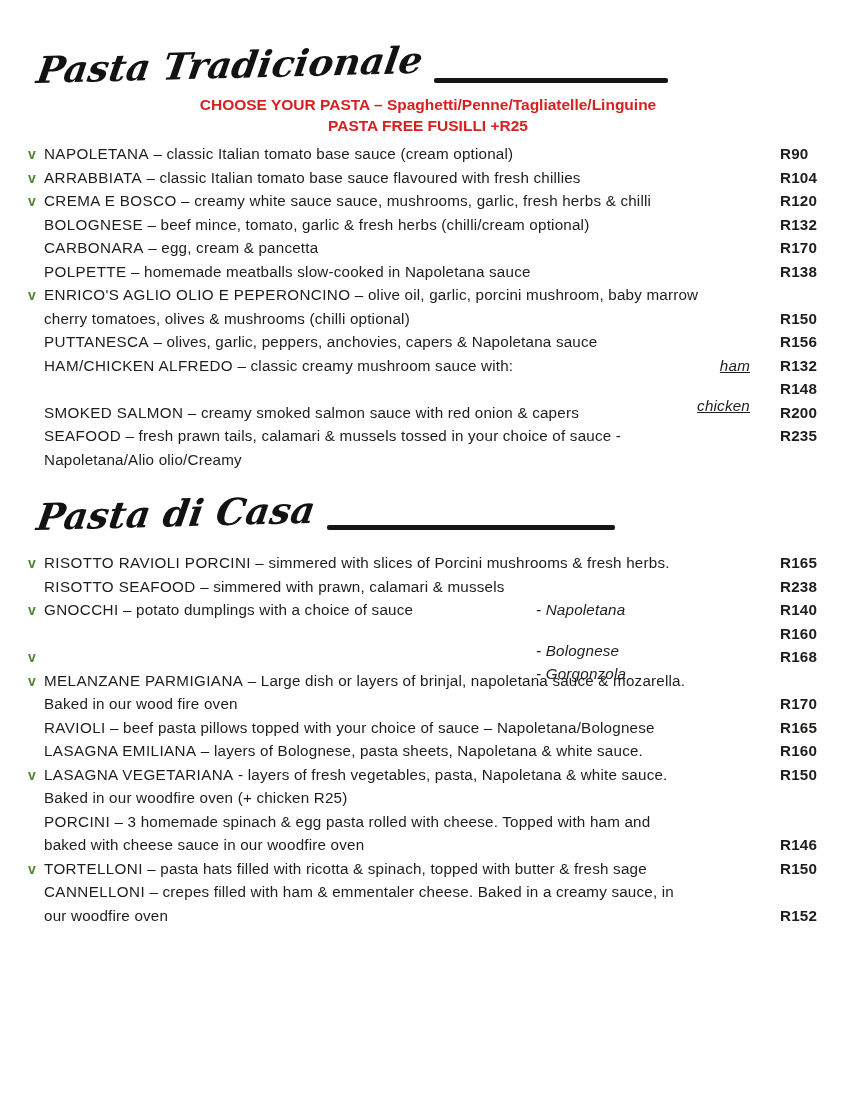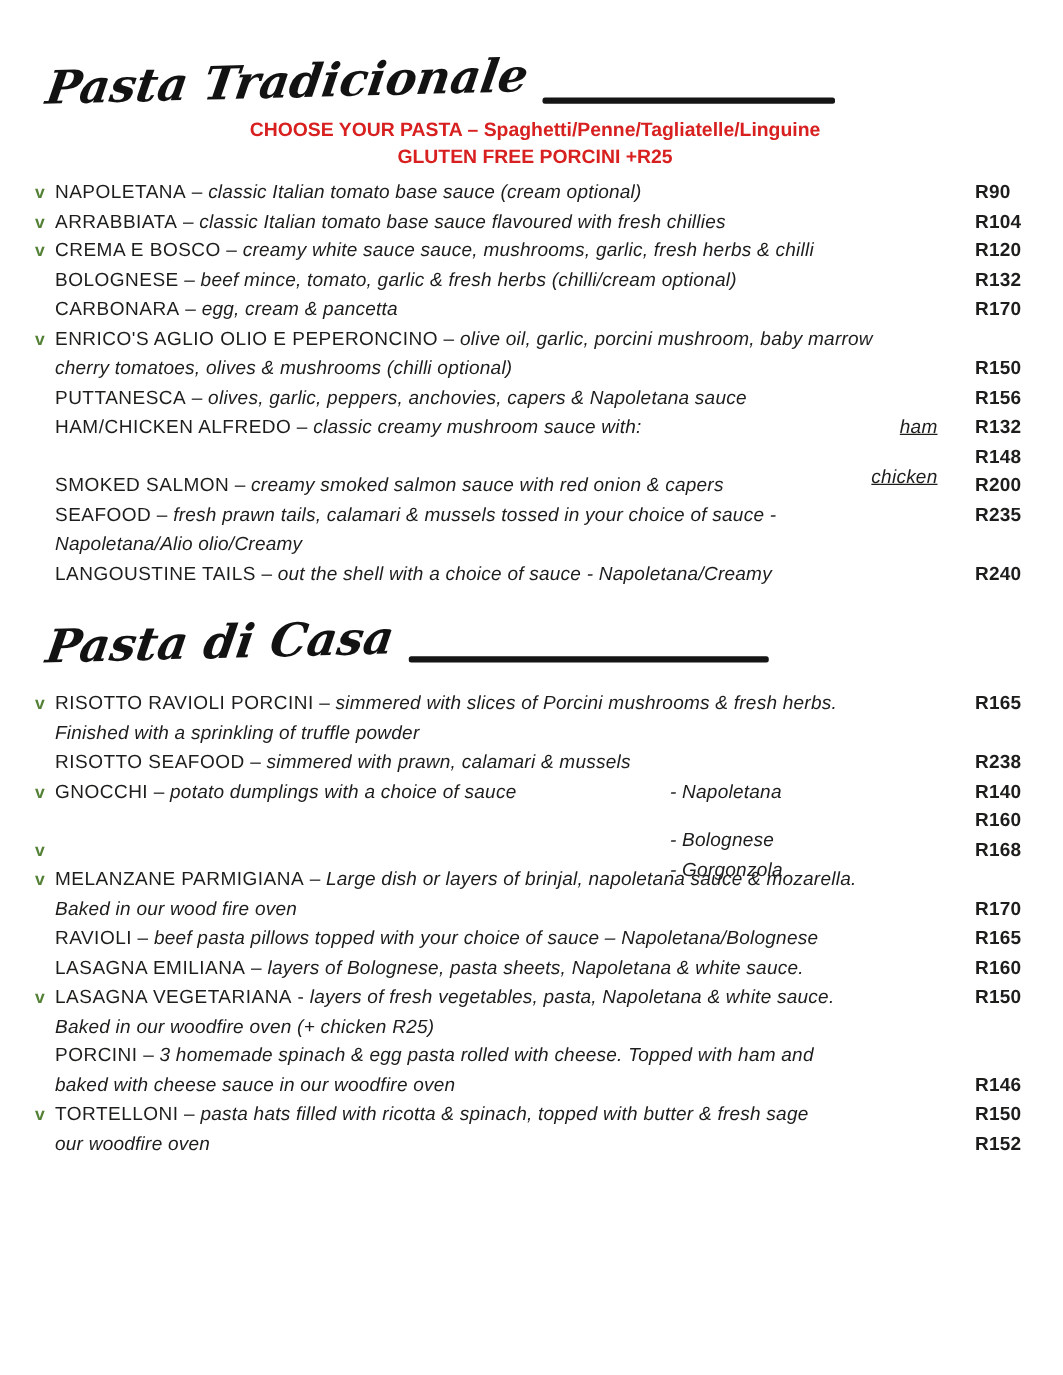--- a/index.html
+++ b/index.html
@@ -43,41 +43,41 @@
     font-size:15.2px;
   }
   .marker{
     flex:0 0 16px;font-weight:bold;font-size:14px;
   }
   .main{
     flex:1 1 auto;position:relative;white-space:nowrap;
     letter-spacing:0.2px;min-width:0;
   }
   .name{letter-spacing:0.4px;}
-  .desc{font-style:italic;}
+  .desc{}
   .right-label{position:absolute;right:30px;top:0;font-style:italic;text-decoration:underline;}
   .opt-label{position:absolute;left:492px;top:0;font-style:italic;}
   .price{
     flex:0 0 48px;font-weight:bold;text-align:left;
     letter-spacing:0.2px;
   }
 </style>
 </head>
 <body>
 
 <div class="page">
 
   <div class="section-header">
     <div class="script-title">Pasta Tradicionale</div>
     <div class="rule rule-1"></div>
   </div>
 
   <div class="notes" style="color: rgb(215, 32, 31);">
     <div>CHOOSE YOUR PASTA – Spaghetti/Penne/Tagliatelle/Linguine</div>
-    <div>GLUTEN FREE PORCINI +R25</div>
+    <div>PASTA FREE FUSILLI +R25</div>
   </div>
 
   <div class="menu-list">
       <div class="line">
         <span class="marker" style="color: rgb(83, 129, 53);">v</span>
         <span class="main"><span class="name">NAPOLETANA</span><span class="sep"> – </span><span class="desc">classic Italian tomato base sauce (cream optional)</span></span>
         <span class="price">R90</span>
       </div>
       <div class="line">
         <span class="marker" style="color: rgb(83, 129, 53);">v</span>
@@ -91,20 +91,25 @@
       </div>
       <div class="line">
         <span class="marker" style="color: rgb(83, 129, 53);"></span>
         <span class="main"><span class="name">BOLOGNESE</span><span class="sep"> – </span><span class="desc">beef mince, tomato, garlic &amp; fresh herbs (chilli/cream optional)</span></span>
         <span class="price">R132</span>
       </div>
       <div class="line">
         <span class="marker" style="color: rgb(83, 129, 53);"></span>
         <span class="main"><span class="name">CARBONARA</span><span class="sep"> – </span><span class="desc">egg, cream &amp; pancetta</span></span>
         <span class="price">R170</span>
+      </div>
+      <div class="line">
+        <span class="marker" style="color: rgb(83, 129, 53);"></span>
+        <span class="main"><span class="name">POLPETTE</span><span class="sep"> – </span><span class="desc">homemade meatballs slow-cooked in Napoletana sauce</span></span>
+        <span class="price">R138</span>
       </div>
       <div class="line">
         <span class="marker" style="color: rgb(83, 129, 53);">v</span>
         <span class="main"><span class="name">ENRICO'S AGLIO OLIO E PEPERONCINO</span><span class="sep"> – </span><span class="desc">olive oil, garlic, porcini mushroom, baby marrow</span></span>
         <span class="price"></span>
       </div>
       <div class="line">
         <span class="marker" style="color: rgb(83, 129, 53);"></span>
         <span class="main"><span class="desc">cherry tomatoes, olives &amp; mushrooms (chilli optional)</span></span>
         <span class="price">R150</span>
@@ -134,45 +139,35 @@
       <div class="line">
         <span class="marker" style="color: rgb(83, 129, 53);"></span>
         <span class="main"><span class="name">SEAFOOD</span><span class="sep"> – </span><span class="desc">fresh prawn tails, calamari &amp; mussels tossed in your choice of sauce -</span></span>
         <span class="price">R235</span>
       </div>
       <div class="line">
         <span class="marker" style="color: rgb(83, 129, 53);"></span>
         <span class="main"><span class="desc">Napoletana/Alio olio/Creamy</span></span>
         <span class="price"></span>
       </div>
-      <div class="line">
-        <span class="marker" style="color: rgb(83, 129, 53);"></span>
-        <span class="main"><span class="name">LANGOUSTINE TAILS</span><span class="sep"> – </span><span class="desc">out the shell with a choice of sauce - Napoletana/Creamy</span></span>
-        <span class="price">R240</span>
-      </div>
     </div>
 
   <div class="section-header sec2">
     <div class="script-title">Pasta di Casa</div>
     <div class="rule rule-2"></div>
   </div>
 
   <div class="menu-list menu-list-2">
       <div class="line">
         <span class="marker" style="color: rgb(83, 129, 53);">v</span>
         <span class="main"><span class="name">RISOTTO RAVIOLI PORCINI</span><span class="sep"> – </span><span class="desc">simmered with slices of Porcini mushrooms &amp; fresh herbs.</span></span>
         <span class="price">R165</span>
       </div>
       <div class="line">
         <span class="marker" style="color: rgb(83, 129, 53);"></span>
-        <span class="main"><span class="desc">Finished with a sprinkling of truffle powder</span></span>
-        <span class="price"></span>
-      </div>
-      <div class="line">
-        <span class="marker" style="color: rgb(83, 129, 53);"></span>
         <span class="main"><span class="name">RISOTTO SEAFOOD</span><span class="sep"> – </span><span class="desc">simmered with prawn, calamari &amp; mussels</span></span>
         <span class="price">R238</span>
       </div>
       <div class="line">
         <span class="marker" style="color: rgb(83, 129, 53);">v</span>
         <span class="main"><span class="name">GNOCCHI</span><span class="sep"> – </span><span class="desc">potato dumplings with a choice of sauce</span><span class="opt-label">- Napoletana</span></span>
         <span class="price">R140</span>
       </div>
       <div class="line">
         <span class="marker" style="color: rgb(83, 129, 53);"></span>
@@ -228,18 +223,23 @@
         <span class="main"><span class="desc">baked with cheese sauce in our woodfire oven</span></span>
         <span class="price">R146</span>
       </div>
       <div class="line">
         <span class="marker" style="color: rgb(83, 129, 53);">v</span>
         <span class="main"><span class="name">TORTELLONI</span><span class="sep"> – </span><span class="desc">pasta hats filled with ricotta &amp; spinach, topped with butter &amp; fresh sage</span></span>
         <span class="price">R150</span>
       </div>
       <div class="line">
         <span class="marker" style="color: rgb(83, 129, 53);"></span>
+        <span class="main"><span class="name">CANNELLONI</span><span class="sep"> – </span><span class="desc">crepes filled with ham &amp; emmentaler cheese. Baked in a creamy sauce, in</span></span>
+        <span class="price"></span>
+      </div>
+      <div class="line">
+        <span class="marker" style="color: rgb(83, 129, 53);"></span>
         <span class="main"><span class="desc">our woodfire oven</span></span>
         <span class="price">R152</span>
       </div>
     </div>
 
 </div>
 
 </body></html>

